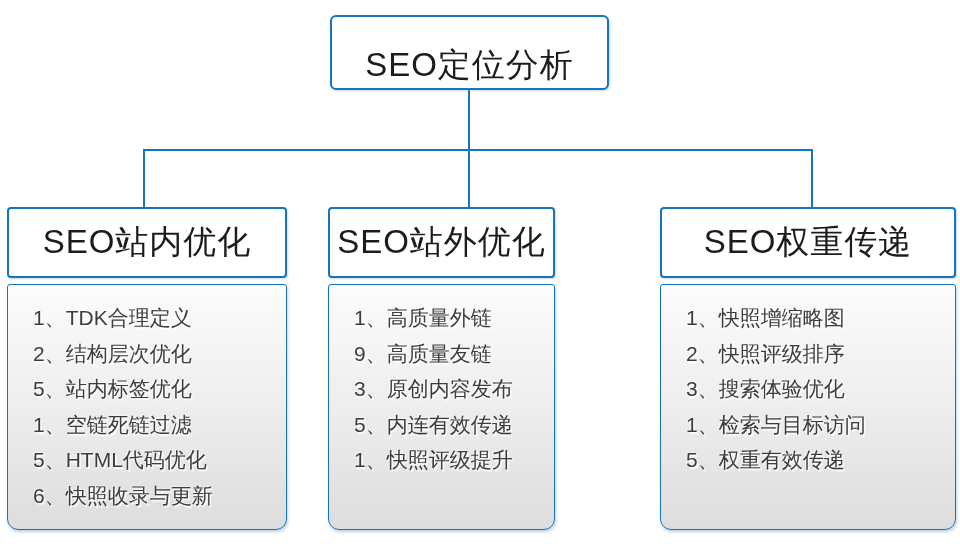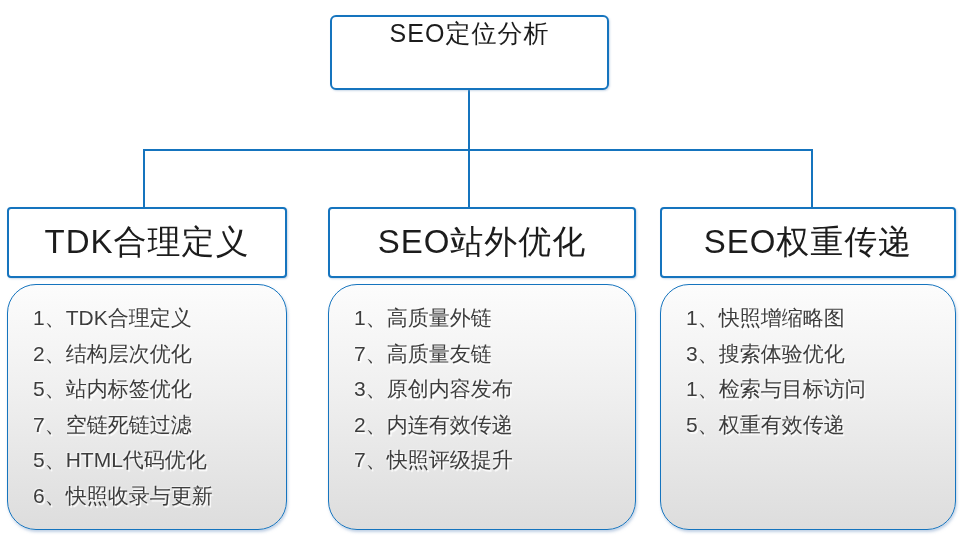--- a/index.html
+++ b/index.html
@@ -24,23 +24,23 @@
 
   
   .root-box {
     position: absolute;
     left: 330px; top: 15px;
     width: 279px; height: 75px;
     background: #ffffff;
     border: 2px solid #1574be;
     border-radius: 6px;
     display: flex;
-    align-items: flex-start;
+    align-items: flex-end;
     justify-content: center;
-    font-size: 25px;
+    font-size: 33px;
     color: #1c1c1c;
     letter-spacing: 1px;
     box-shadow: 1px 1px 2px rgba(140,170,205,0.45);
   }
 
   
   .col-header {
     position: absolute;
     height: 71px;
     background: #ffffff;
@@ -71,72 +71,73 @@
   .col-body li {
     font-size: 21px;
     line-height: 35.5px;
     color: #3d3d3d;
     white-space: nowrap;
     text-shadow: 1.5px 1.5px 1px rgba(255,255,255,0.95),
                  -1px -1px 1px rgba(255,255,255,0.55);
   }
 
   .col-left   { left: 7px;   width: 280px; }
-  .col-mid    { left: 328px; width: 308px; }
+  .col-mid    { left: 328px; width: 227px; }
   .col-right  { left: 660px; width: 296px; }
   .row-header { top: 207px; }
-  .row-body   { top: 284px; border-radius: 29px; }
+  .row-body   { top: 284px; }
 </style>
 </head>
 <body>
 
 <div class="canvas">
 
   <div class="line v" style="left:468px; top:90px;  height:60px;"></div>
   <div class="line h" style="left:143px; top:149px; width:670px;"></div>
   <div class="line v" style="left:143px; top:150px; height:57px;"></div>
   <div class="line v" style="left:468px; top:150px; height:57px;"></div>
   <div class="line v" style="left:811px; top:150px; height:57px;"></div>
 
   <div class="root-box">
     <span>SEO定位分析</span>
   </div>
 
   <div class="col-header col-left row-header">
-    <span>TDK合理定义</span>
+    <span>SEO站内优化</span>
   </div>
   <div class="col-body col-left row-body">
     <ul>
       <li>1、TDK合理定义</li>
       <li>2、结构层次优化</li>
       <li>5、站内标签优化</li>
-      <li>7、空链死链过滤</li>
+      <li>1、空链死链过滤</li>
       <li>5、HTML代码优化</li>
       <li>6、快照收录与更新</li>
     </ul>
   </div>
 
   <div class="col-header col-mid row-header">
     <span>SEO站外优化</span>
   </div>
   <div class="col-body col-mid row-body">
     <ul>
       <li>1、高质量外链</li>
-      <li>7、高质量友链</li>
+      <li>9、高质量友链</li>
       <li>3、原创内容发布</li>
-      <li>2、内连有效传递</li>
-      <li>7、快照评级提升</li>
+      <li>5、内连有效传递</li>
+      <li>1、快照评级提升</li>
     </ul>
   </div>
 
   <div class="col-header col-right row-header">
     <span>SEO权重传递</span>
   </div>
   <div class="col-body col-right row-body">
     <ul>
       <li>1、快照增缩略图</li>
+      <li>2、快照评级排序</li>
       <li>3、搜索体验优化</li>
       <li>1、检索与目标访问</li>
       <li>5、权重有效传递</li>
     </ul>
   </div>
 
 </div>
 
 </body></html>

